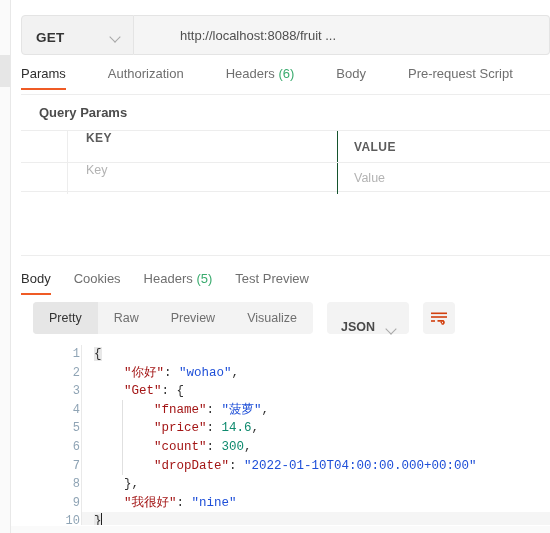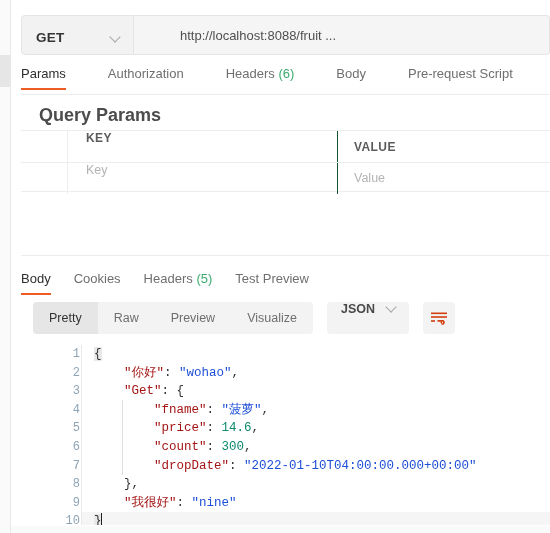--- a/index.html
+++ b/index.html
@@ -90,21 +90,21 @@
   .tab-count { color: #3aab6e; }
 
   .req-divider {
     position: absolute; left: 10px; top: 94px; right: 0; height: 1px;
     background: #ededed;
   }
 
   
   .qp-title {
     position: absolute; left: 28px; top: 105px;
-    font-size: 18px; font-weight: bold; color: #4c4c4c;
+    font-size: 13px; font-weight: bold; color: #4c4c4c;
   }
 
   .qp-table {
     position: absolute; left: 10px; top: 130px; right: 0; height: 62px;
     border-top: 1px solid #ededed;
     border-bottom: 1px solid #ededed;
   }
   .qp-row {
     display: flex; height: 31px; align-items: center;
   }
@@ -141,21 +141,21 @@
   .seg {
     display: flex; align-items: stretch; height: 32px;
     background: #f3f3f3; border-radius: 4px; overflow: hidden;
   }
   .seg-item {
     display: flex; align-items: center; padding: 0 16px;
     font-size: 12.5px; color: #6f6f6f; cursor: pointer;
   }
   .seg-item.active { background: #e6e6e6; color: #333; }
   .json-sel {
-    display: flex; align-items: flex-start; gap: 12px;
+    display: flex; align-items: flex-end; gap: 12px;
     height: 32px; padding: 0 12px 0 14px;
     background: #f3f3f3; border-radius: 4px; cursor: pointer;
   }
   .json-sel .lbl { font-size: 12.5px; font-weight: bold; color: #4a4a4a; }
   .wrap-btn {
     width: 32px; height: 32px; background: #f3f3f3; border-radius: 4px;
     display: flex; align-items: center; justify-content: center; cursor: pointer;
   }
 
   

